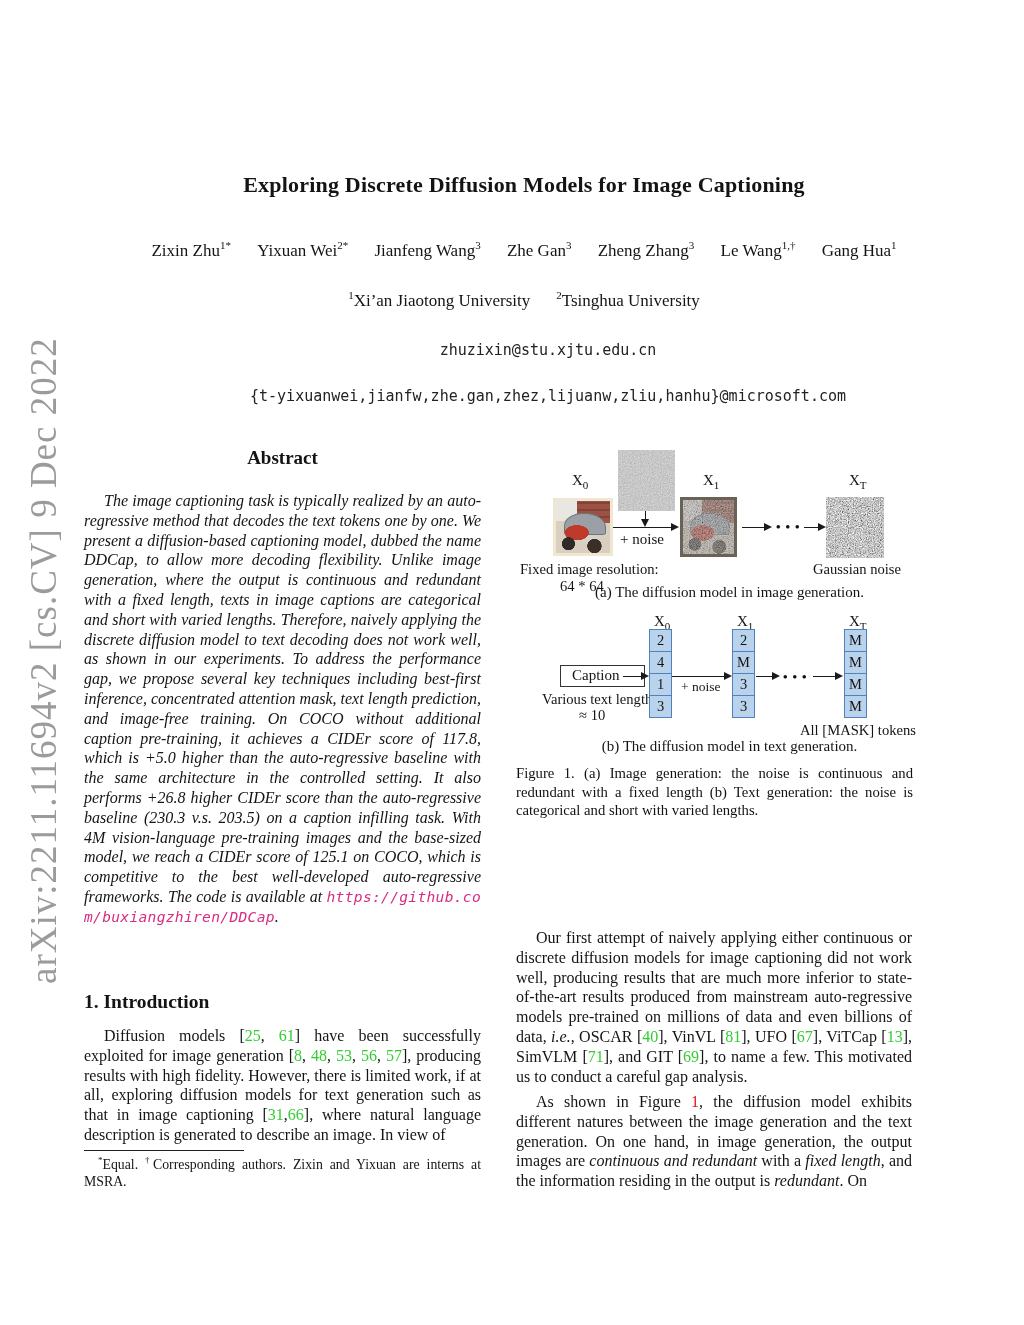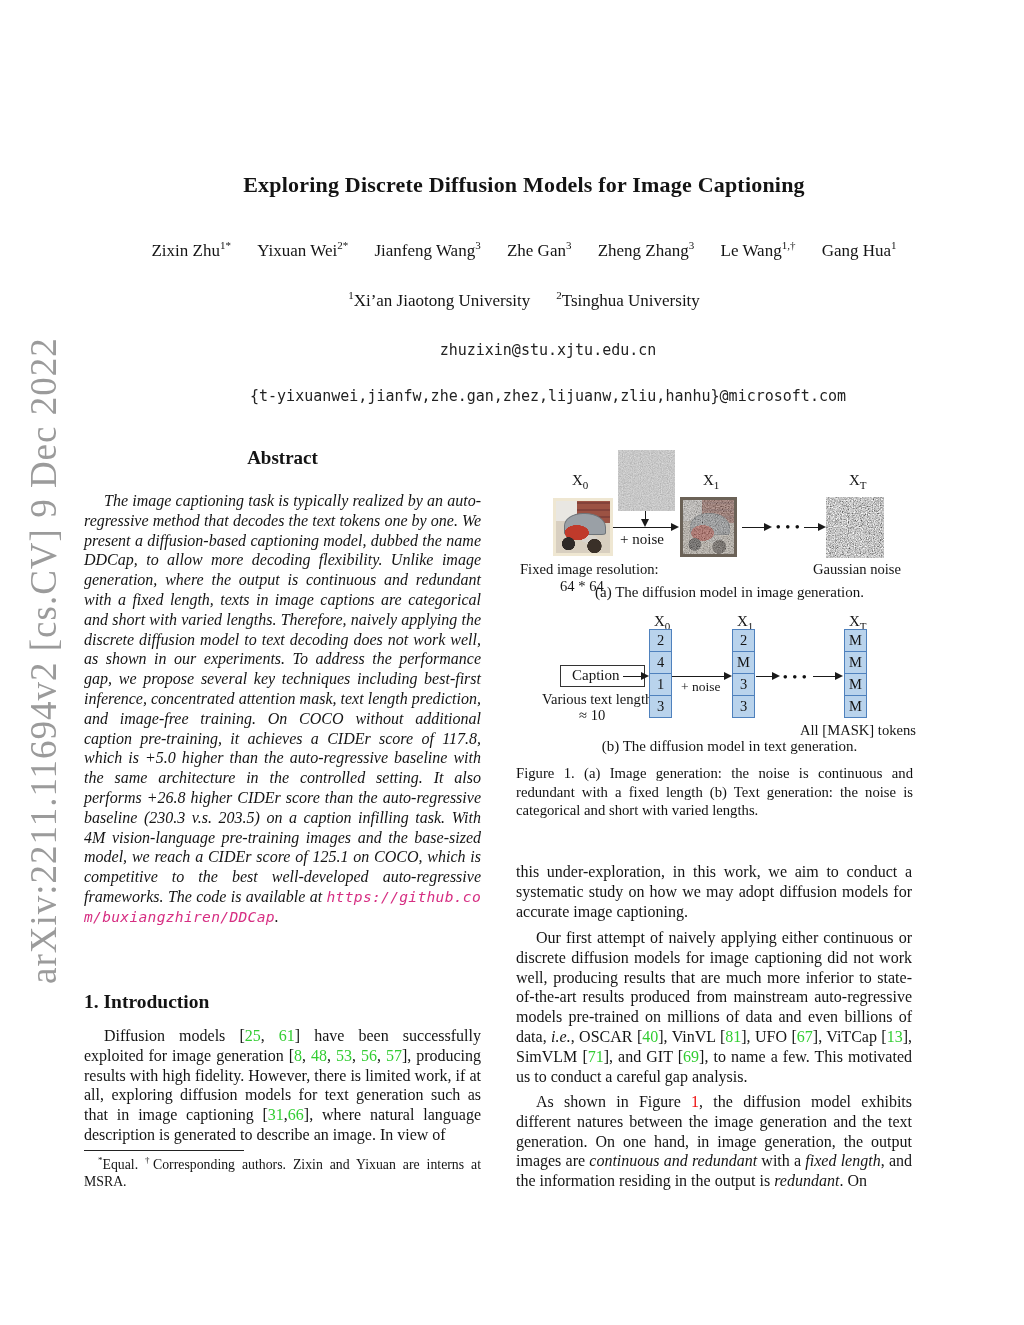--- a/index.html
+++ b/index.html
@@ -222,17 +222,16 @@
       <div class="tok">M</div>
       <div class="tok">M</div>
     </div>
 
     <div class="figsmall" style="left:284px;top:110px;">All [MASK] tokens</div>
     <div class="figcap-line" style="left:30px;top:126px;width:367px;">(b) The diffusion model in text generation.</div>
   </div>
 
   <div class="figcaption" style="left:516px;top:764px;">Figure 1. (a) Image generation: the noise is continuous and redundant with a fixed length (b) Text generation: the noise is categorical and short with varied lengths.</div>
 
-  <div class="colblock" style="left:516px;top:862px;width:396px;"><span>this under-exploration, in this work, we aim to conduct a systematic study on how we may adopt diffusion models for accurate image captioning.</span></div>
   <div class="colblock indent" style="left:516px;top:928px;width:396px;"><span>Our first attempt of naively applying either continuous or discrete diffusion models for image captioning did not work well, producing results that are much more inferior to state-of-the-art results produced from mainstream auto-regressive models pre-trained on millions of data and even billions of data, </span><span class="i">i.e.</span><span>, OSCAR [</span><span class="g">40</span><span>], VinVL [</span><span class="g">81</span><span>], UFO [</span><span class="g">67</span><span>], ViTCap [</span><span class="g">13</span><span>], SimVLM [</span><span class="g">71</span><span>], and GIT [</span><span class="g">69</span><span>], to name a few. This motivated us to conduct a careful gap analysis.</span></div>
   <div class="colblock indent" style="left:516px;top:1092px;width:396px;"><span>As shown in Figure </span><span class="r">1</span><span>, the diffusion model exhibits different natures between the image generation and the text generation. On one hand, in image generation, the output images are </span><span class="i">continuous and redundant</span><span> with a </span><span class="i">fixed length</span><span>, and the information residing in the output is </span><span class="i">redundant</span><span>. On</span></div>
 
 </div>
 
 </body></html>

